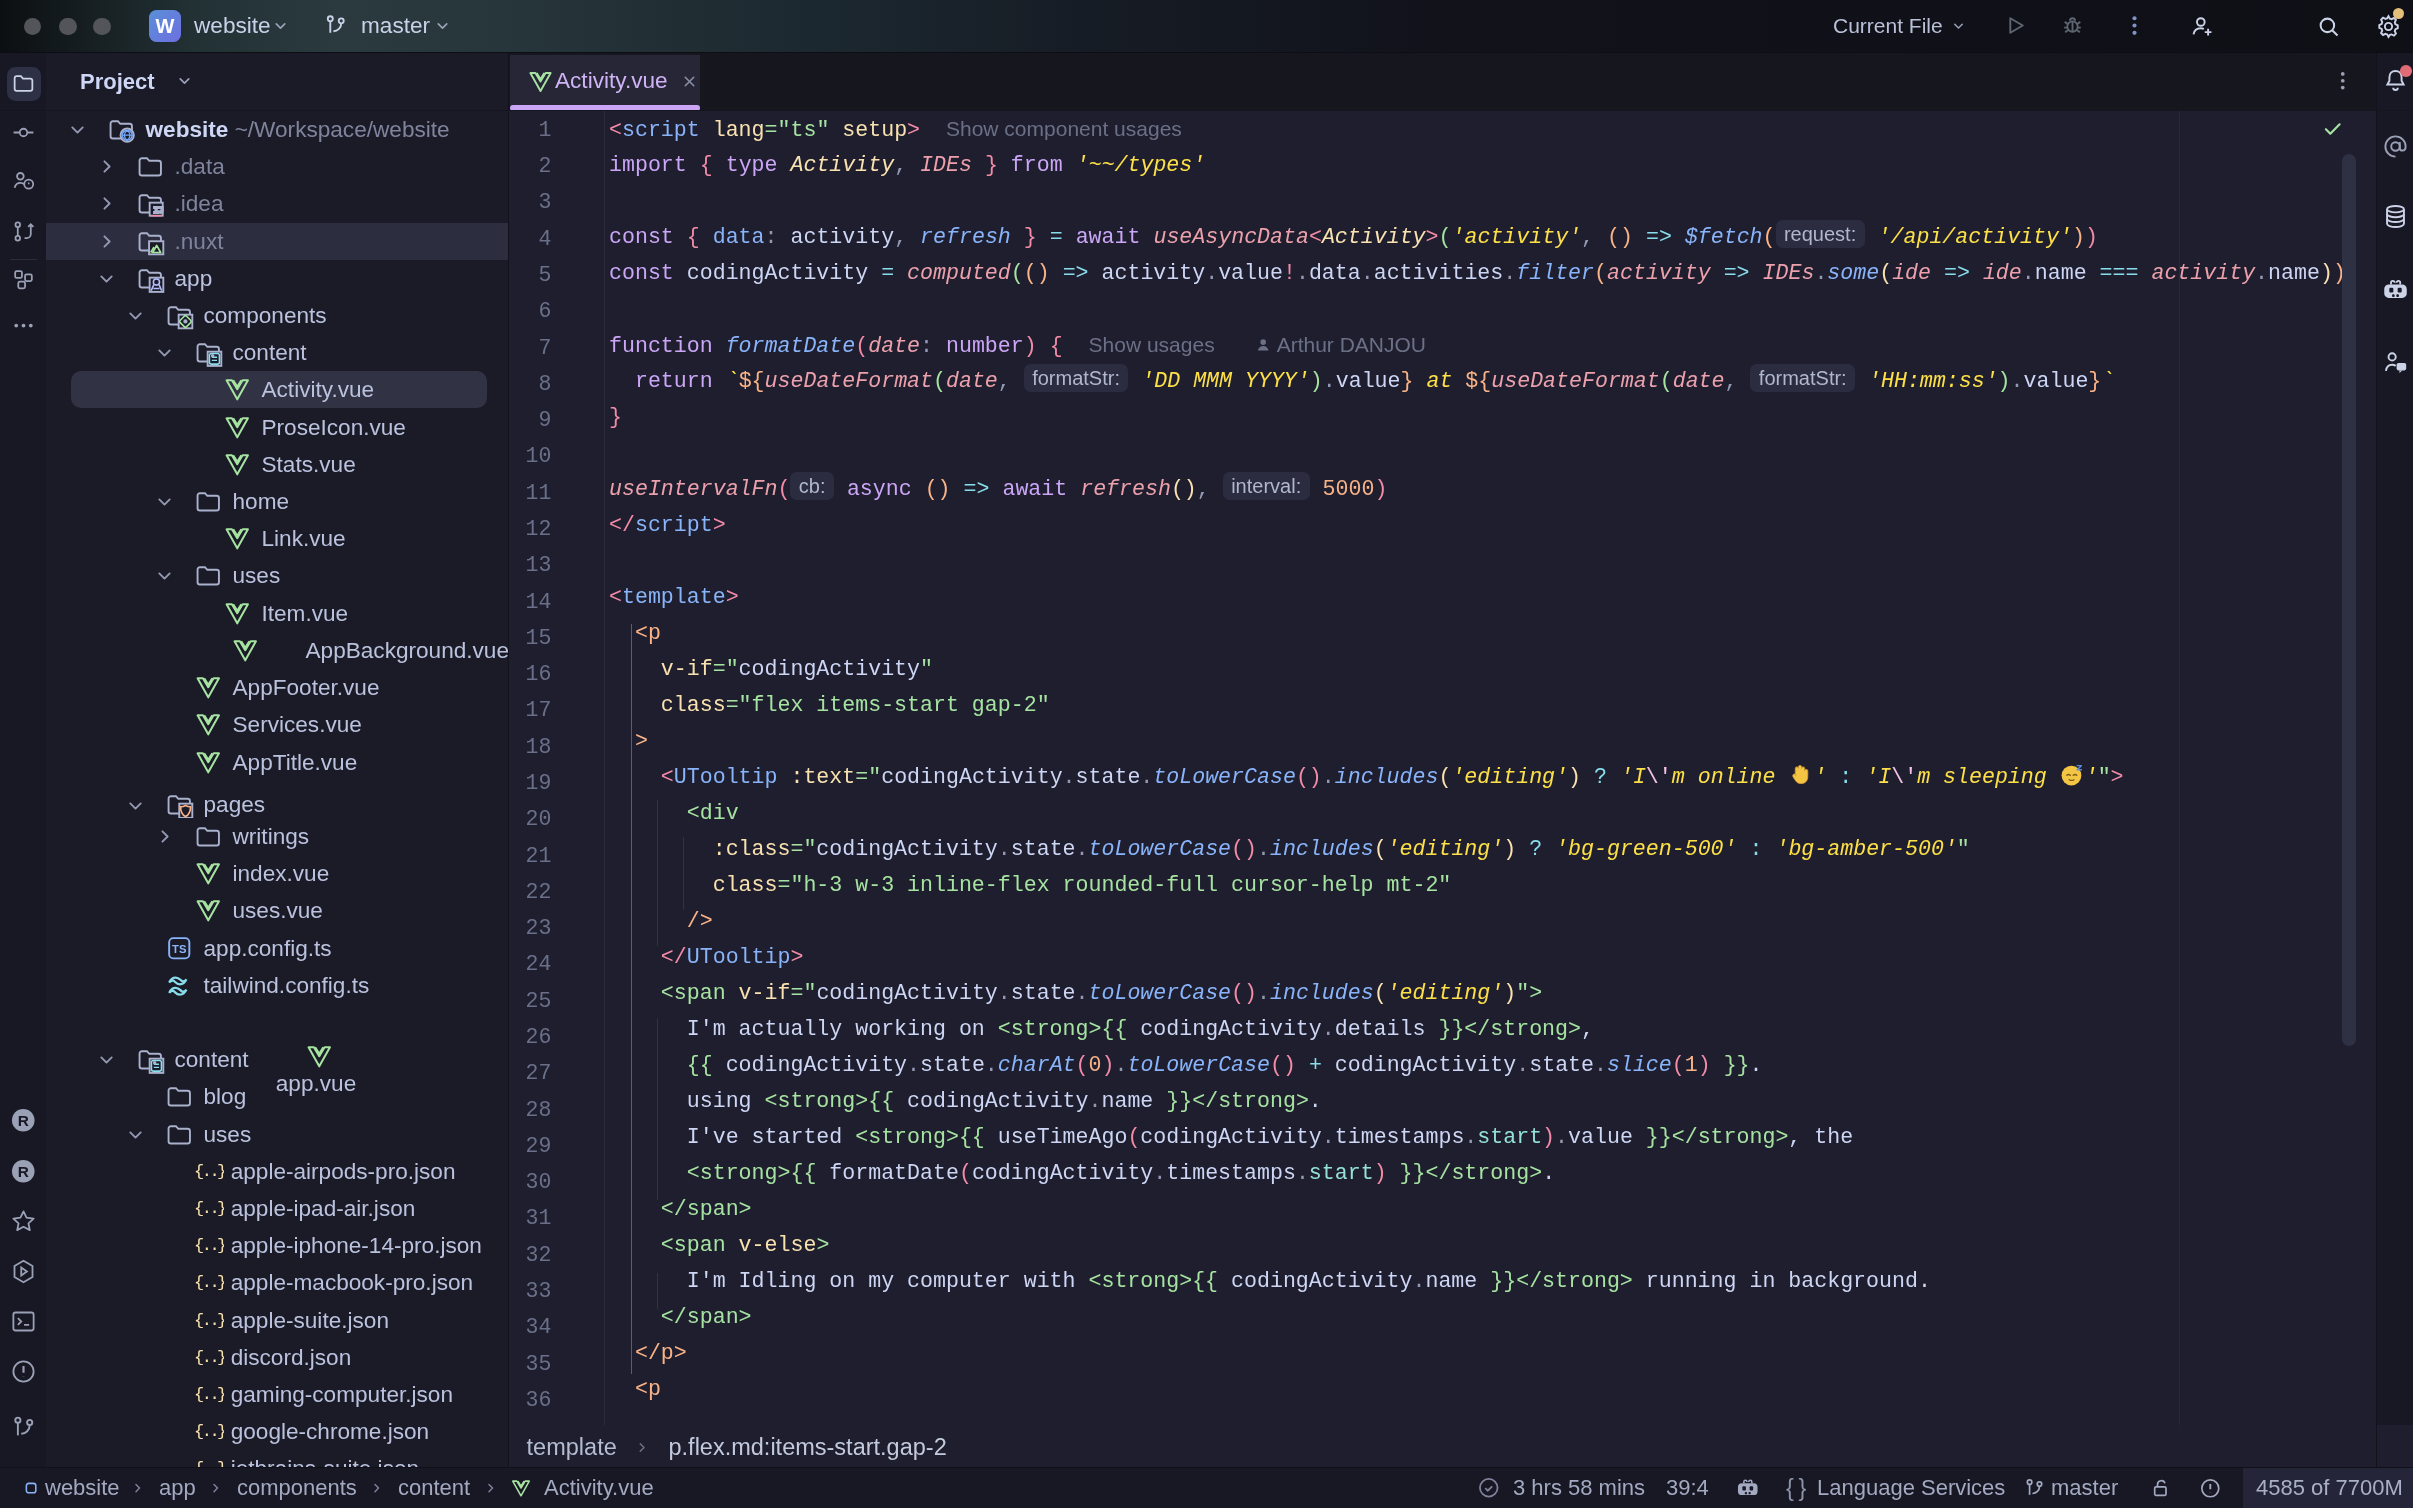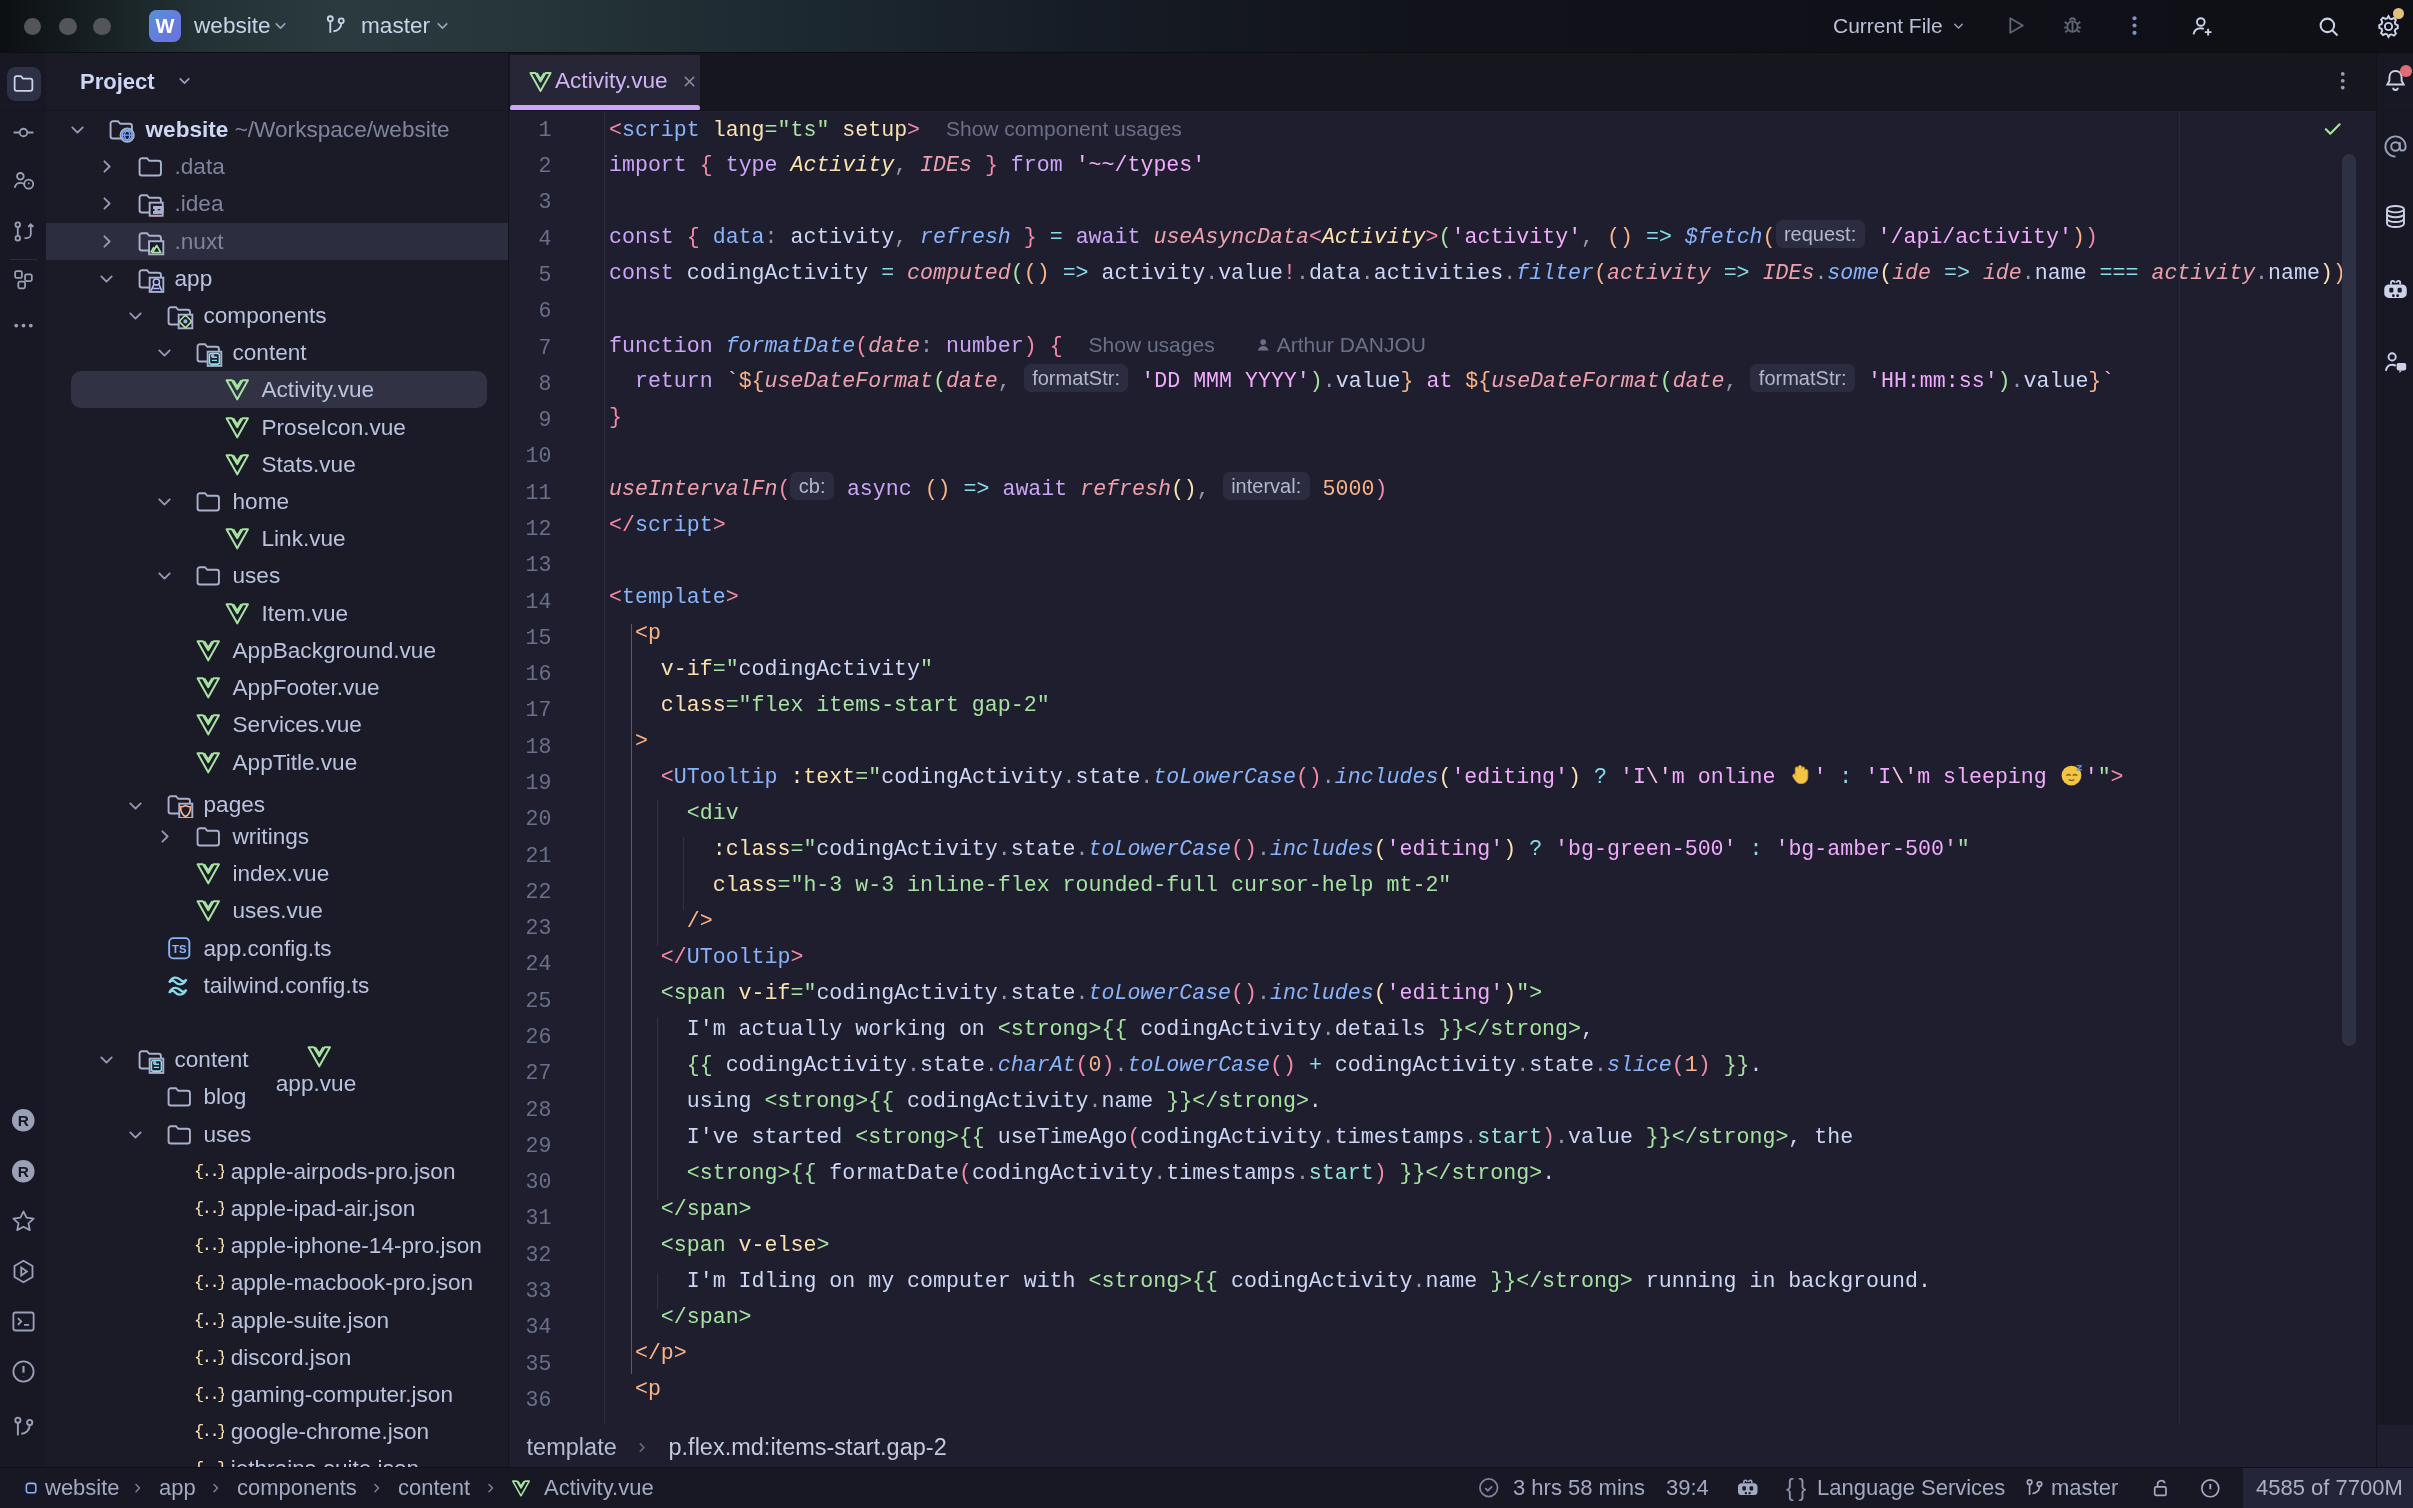--- a/index.html
+++ b/index.html
@@ -29,21 +29,21 @@
 
 #editor { position:absolute; left:509px; top:111px; width:1868px; height:1314px; background:#1e1e2e; overflow:hidden; }
 #gutter { position:absolute; left:509px; top:111px; width:54px; height:1314px; }
 .gl { position:absolute; right:11.7px; height:36px; line-height:36px; font-family:"Liberation Mono",monospace; font-size:21.5px; color:#6a7089; }
 #gutsep { position:absolute; left:604px; top:111px; width:0.8px; height:1314px; background:#2c2c3c; }
 #code { position:absolute; left:609px; top:111px; width:1767px; height:1307px;
   font-family:"Liberation Mono",monospace; font-size:21.6px; line-height:36px; white-space:pre; color:#cdd6f4; }
 .cl { height:36px; }
 
 .k { color:#cba6f7; }
-.s { color:#f0abfc; }
+.s { color:#fde047;font-style:italic; }
 .n { color:#fab387; }
 .t { color:#f9e2af; font-style:italic; }
 .fn { color:#89b4fa; font-style:italic; }
 .pa { color:#eba0ac; font-style:italic; }
 .o { color:#89dceb; }
 .p { color:#9399b2; }
 .w { color:#cdd6f4; }
 .y { color:#f9e2af; }
 .pk { color:#f38ba8; }
 .pe { color:#fab387; }
@@ -328,21 +328,21 @@
       </svg><span class="" style="">Link.vue</span></div>
 <div class="trow" style="top:446px;padding-left:106px;"><svg class="chev" viewBox="0 0 24 24">
         <path d="M7 10l5 5 5-5" stroke="#9399b2" stroke-width="1.8" fill="none" stroke-linecap="round" stroke-linejoin="round"></path>
       </svg><svg class="ticon" viewBox="0 0 24 24" fill="none" stroke="#a9b1cc" stroke-width="1.6">
         <path d="M3 7.2a2 2 0 0 1 2-2h4.2l2 2.2H19a2 2 0 0 1 2 2v8.4a2 2 0 0 1-2 2H5a2 2 0 0 1-2-2z"></path>
       </svg><span class="" style="">uses</span></div>
 <div class="trow" style="top:484px;padding-left:135px;"><span class="chev"></span><svg class="ticon" viewBox="0 0 24 24" fill="none" stroke="#a6e3a1" stroke-width="1.7">
         <path d="M3 4.5h4.5L12 12l4.5-7.5H21L12 20.5z" stroke-linejoin="round"></path>
         <path d="M8.6 4.5L12 10l3.4-5.5" stroke-linejoin="round"></path>
       </svg><span class="" style="">Item.vue</span></div>
-<div class="trow" style="top:521px;padding-left:106px;"><span class="chev"></span><svg class="ticon" viewBox="0 0 24 24" fill="none" stroke="#a6e3a1" stroke-width="1.7">
+<div class="trow" style="top:521px;padding-left:106px;justify-content:space-between;"><span class="chev"></span><svg class="ticon" viewBox="0 0 24 24" fill="none" stroke="#a6e3a1" stroke-width="1.7">
         <path d="M3 4.5h4.5L12 12l4.5-7.5H21L12 20.5z" stroke-linejoin="round"></path>
         <path d="M8.6 4.5L12 10l3.4-5.5" stroke-linejoin="round"></path>
       </svg><span class="" style="">AppBackground.vue</span></div>
 <div class="trow" style="top:558px;padding-left:106px;"><span class="chev"></span><svg class="ticon" viewBox="0 0 24 24" fill="none" stroke="#a6e3a1" stroke-width="1.7">
         <path d="M3 4.5h4.5L12 12l4.5-7.5H21L12 20.5z" stroke-linejoin="round"></path>
         <path d="M8.6 4.5L12 10l3.4-5.5" stroke-linejoin="round"></path>
       </svg><span class="" style="">AppFooter.vue</span></div>
 <div class="trow" style="top:595px;padding-left:106px;"><span class="chev"></span><svg class="ticon" viewBox="0 0 24 24" fill="none" stroke="#a6e3a1" stroke-width="1.7">
         <path d="M3 4.5h4.5L12 12l4.5-7.5H21L12 20.5z" stroke-linejoin="round"></path>
         <path d="M8.6 4.5L12 10l3.4-5.5" stroke-linejoin="round"></path>

